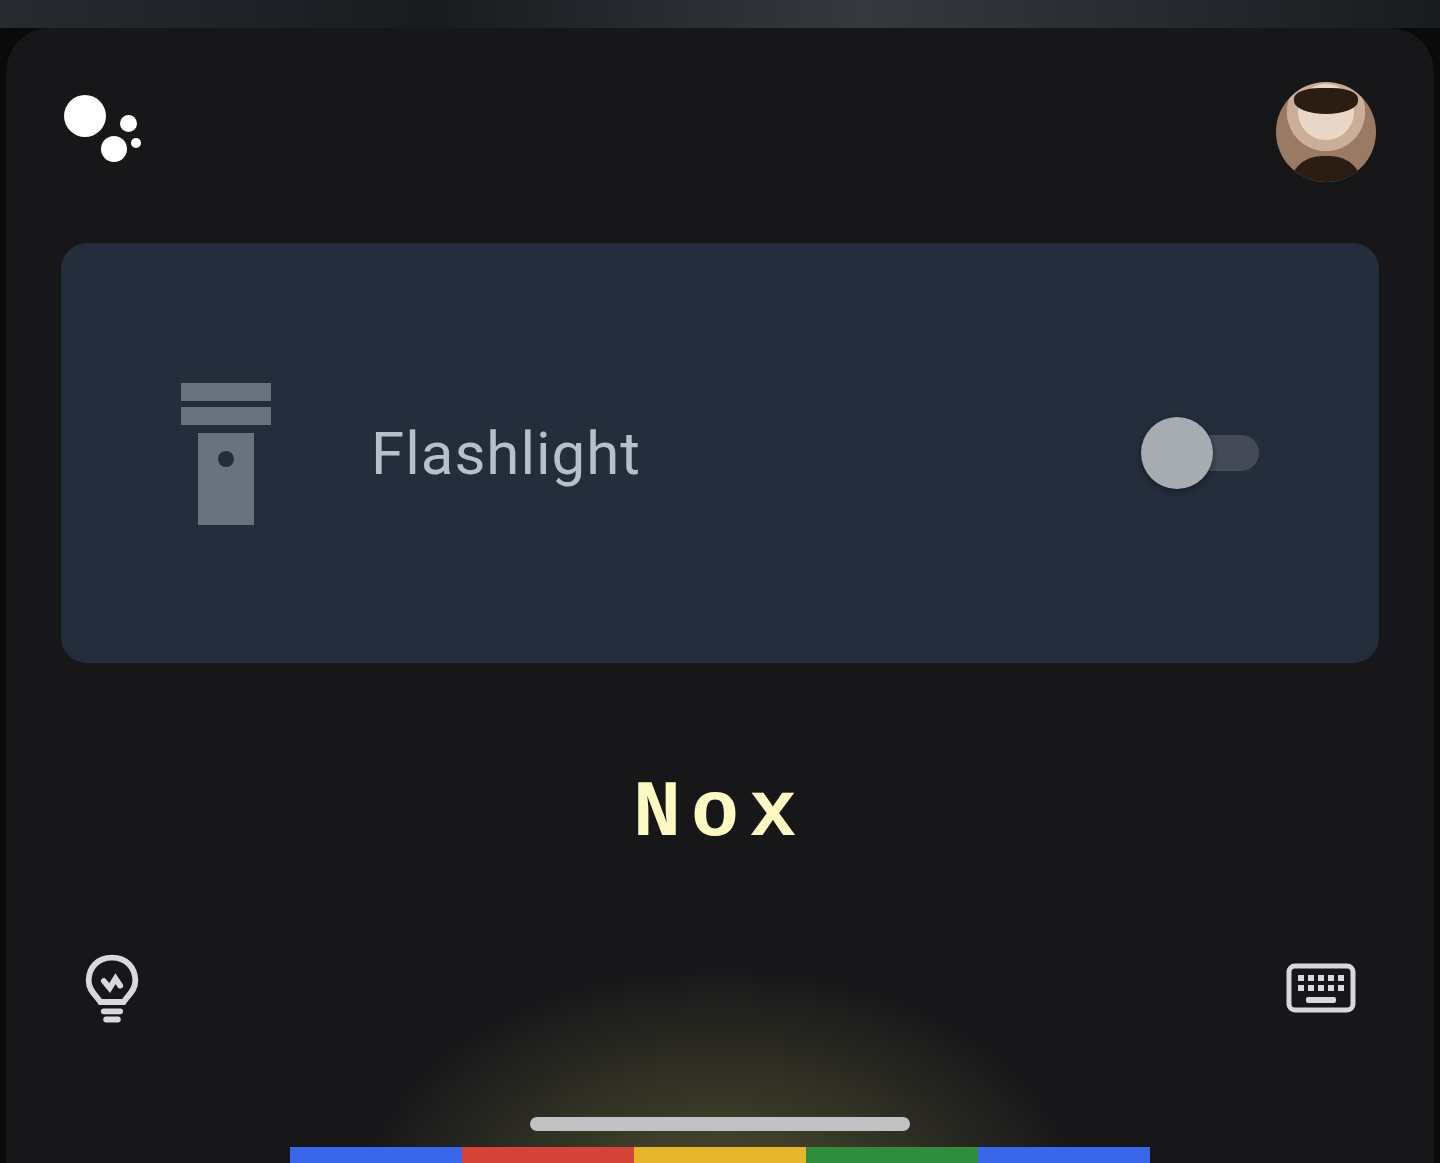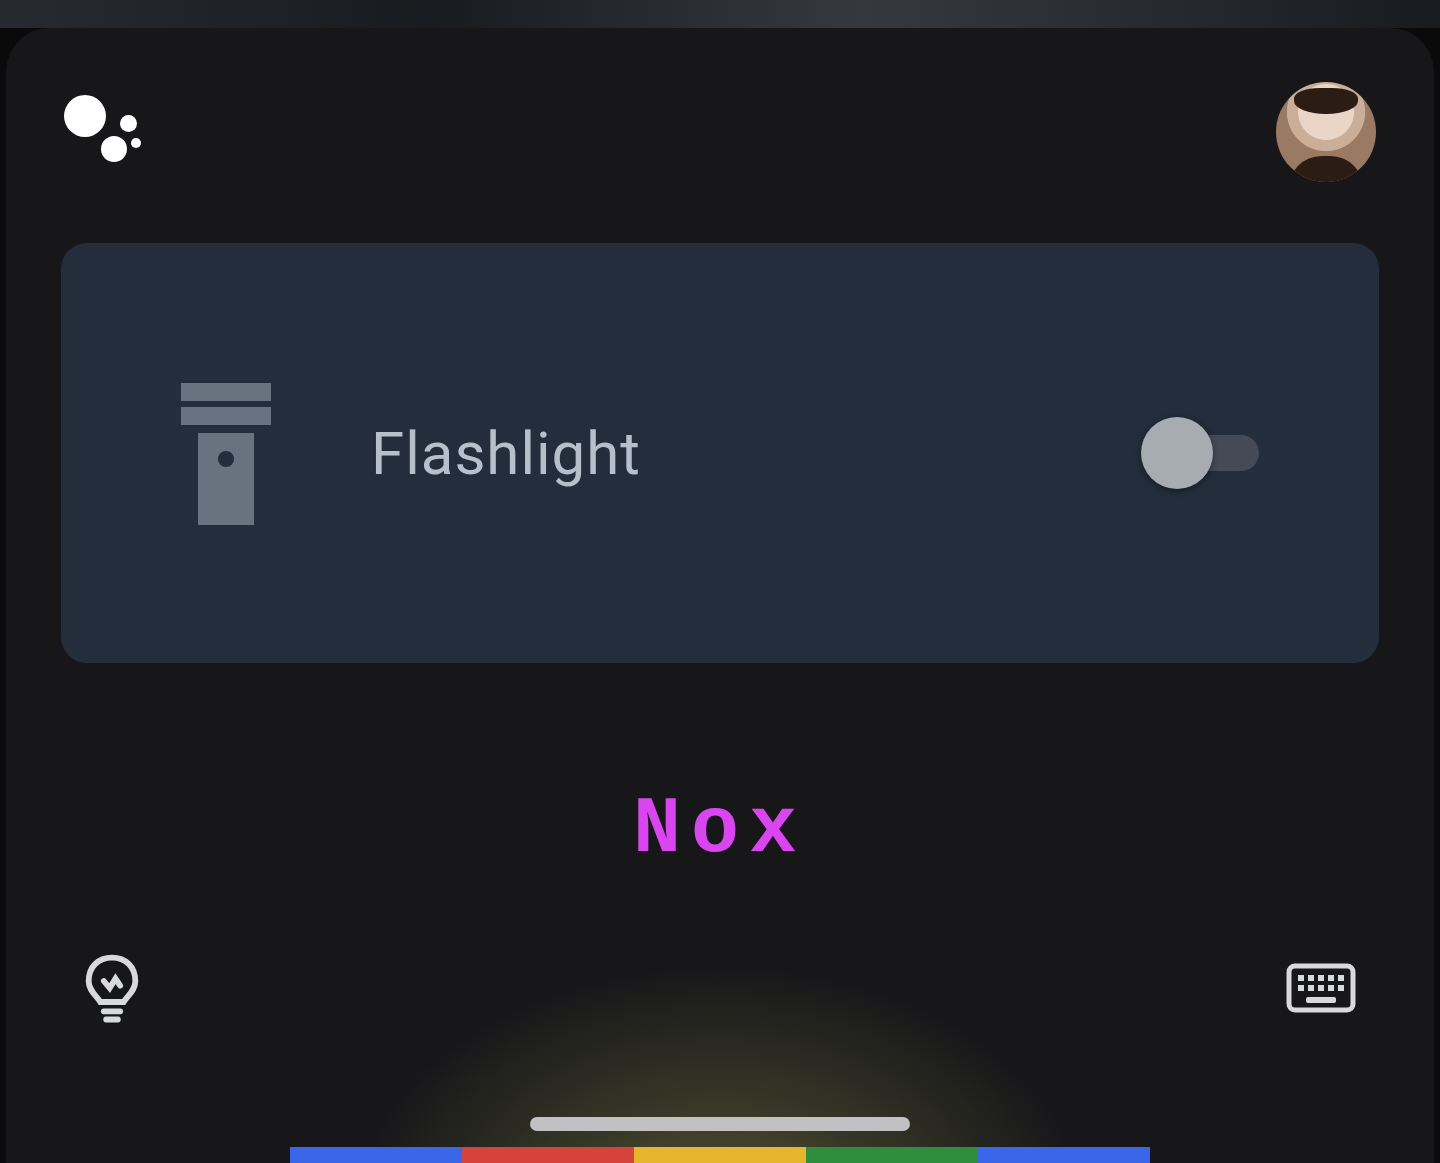--- a/index.html
+++ b/index.html
@@ -175,24 +175,24 @@
     top: 50%;
     transform: translateY(-50%);
     width: 72px; height: 72px;
     background: #a7abb2;
     border-radius: 50%;
     box-shadow: 0 2px 6px rgba(0,0,0,0.4);
   }
 
   .voice-text {
     position: absolute;
-    top: 756px;
+    top: 740px;
     left: 0; right: 0;
     text-align: center;
-    color: #d946ef;
+    color: #fef9c3;
     font-size: 80px;
     font-weight: 700;
     letter-spacing: 10px;
     font-family: "Courier New", monospace;
   }
 
   .bottom-icons {
     position: absolute;
     left: 78px;
     right: 78px;

